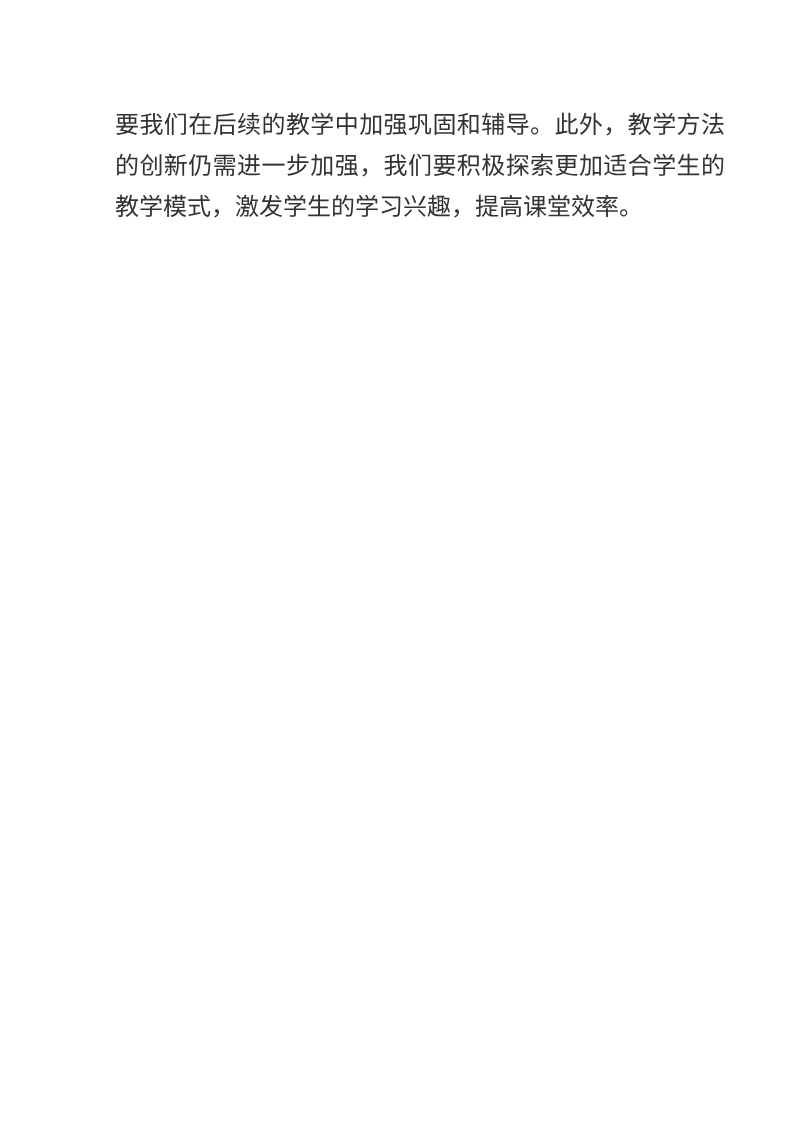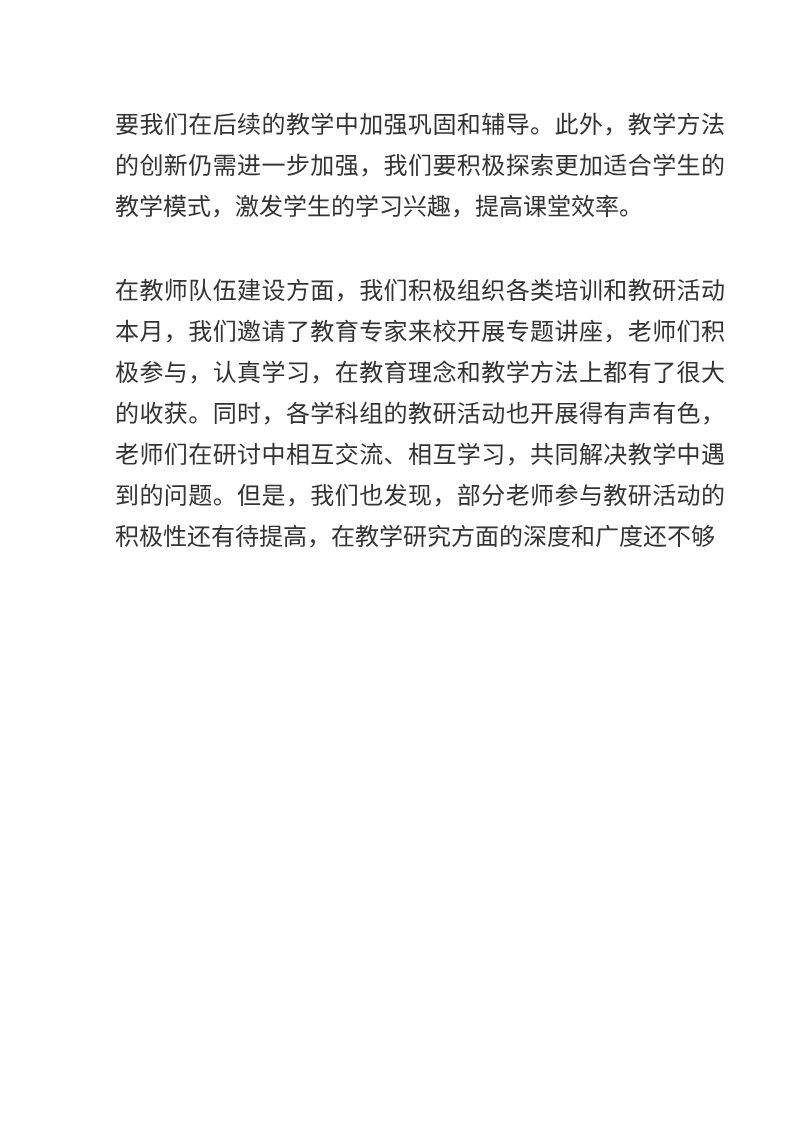--- a/index.html
+++ b/index.html
@@ -33,15 +33,14 @@
     .doc-body p:last-child {
       margin-bottom: 0;
     }
   </style>
 </head>
 <body>
 
 <div class="doc-page">
   <div class="doc-body">
     <p>要我们在后续的教学中加强巩固和辅导。此外，教学方法的创新仍需进一步加强，我们要积极探索更加适合学生的教学模式，激发学生的学习兴趣，提高课堂效率。</p>
-    <p>在教师队伍建设方面，我们积极组织各类培训和教研活动本月，我们邀请了教育专家来校开展专题讲座，老师们积极参与，认真学习，在教育理念和教学方法上都有了很大的收获。同时，各学科组的教研活动也开展得有声有色，老师们在研讨中相互交流、相互学习，共同解决教学中遇到的问题。但是，我们也发现，部分老师参与教研活动的积极性还有待提高，在教学研究方面的深度和广度还不够</p>
   </div>
 </div>
 
 </body></html>

